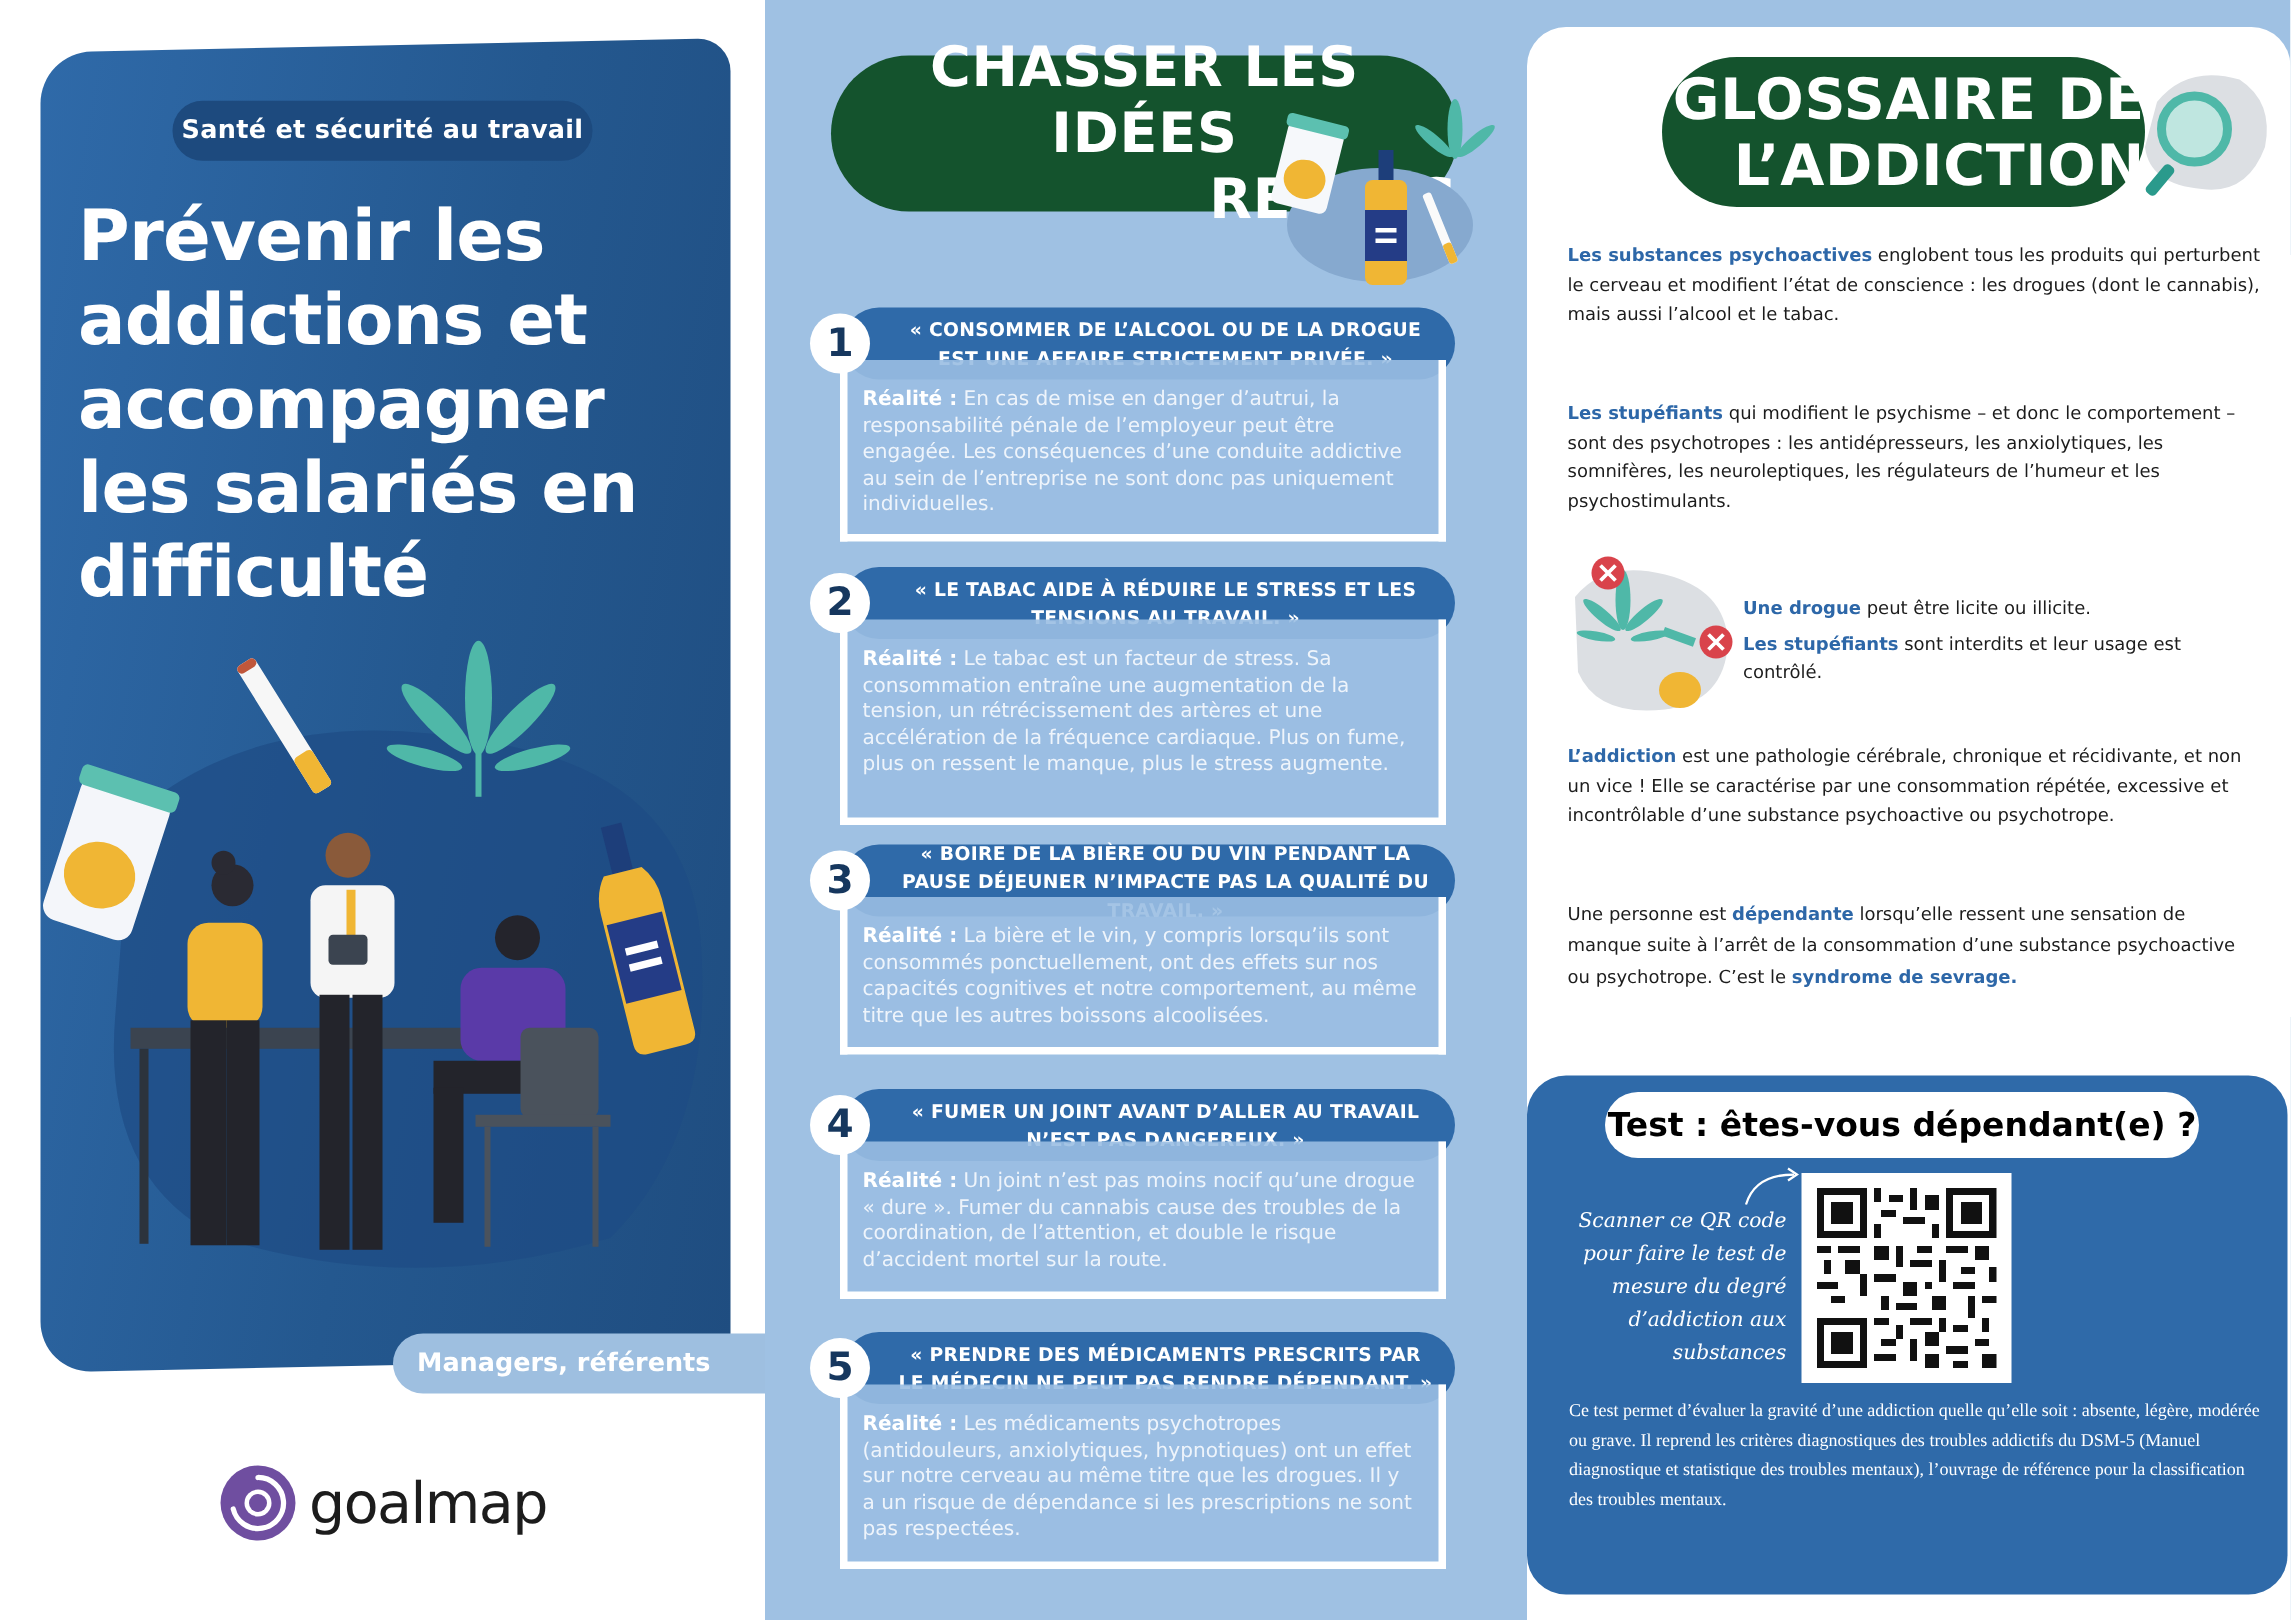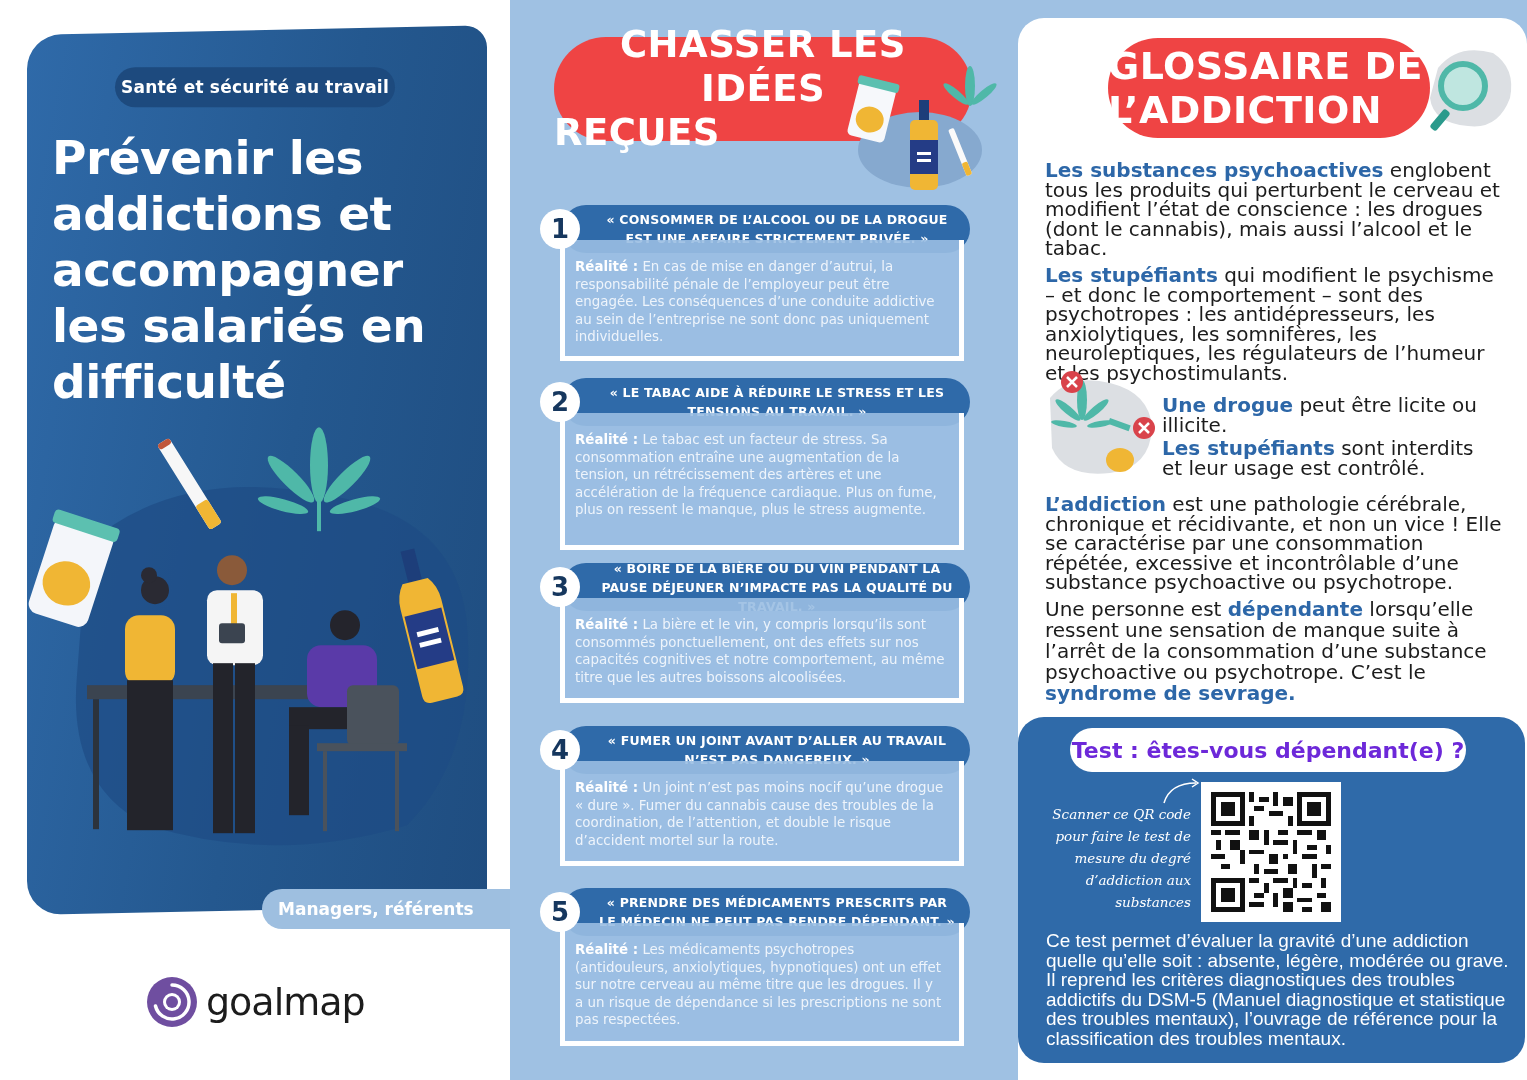--- a/index.html
+++ b/index.html
@@ -35,23 +35,23 @@
       font-family: "DejaVu Sans", sans-serif; font-weight: bold; font-size: 17px;
       display: flex; align-items: center; padding-left: 16px;
     }
     .brand { position: absolute; left: 146px; top: 976px; display: flex; align-items: center; gap: 8px; }
     .brand-logo { width: 52px; height: 52px; }
     .brand-name { font-family: "DejaVu Sans", sans-serif; font-size: 38px; color: #1c1c1c; letter-spacing: -1px; }
 
     
     .col-mid { position: absolute; left: 510px; top: 0; width: 508px; height: 1080px; background: #9fc1e3; }
     .section-pill {
-      position: absolute; background: #ef4444; color: #ffffff;
+      position: absolute; background: #14532d; color: #ffffff;
       font-family: "DejaVu Sans", sans-serif; font-weight: bold; text-align: center;
-      display: flex; flex-direction: column; justify-content: center; align-items: flex-start;
+      display: flex; flex-direction: column; justify-content: center; align-items: flex-end;
       letter-spacing: 0.5px;
     }
     .mid-header { left: 44px; top: 37px; width: 418px; height: 104px; border-radius: 52px; font-size: 37px; line-height: 44px; }
     .mid-header-art { position: absolute; left: 330px; top: 60px; width: 160px; height: 135px; }
 
     .myth { position: absolute; left: 30px; width: 430px; }
     .myth-box {
       position: absolute; left: 20px; right: 6px; top: 35px;
       border: 5px solid #ffffff; border-top: none; background: rgba(154,190,226,0.9);
     }
@@ -78,46 +78,46 @@
     
     .col-right { position: absolute; left: 1018px; top: 0; width: 509px; height: 1080px; background: #9fc1e3; }
     .gloss-card {
       position: absolute; left: 0; top: 18px; width: 509px; height: 1062px;
       background: #ffffff; border-radius: 26px 26px 0 0;
     }
     .gloss-header { left: 90px; top: 20px; width: 322px; height: 100px; border-radius: 50px; font-size: 38px; line-height: 44px; }
     .gloss-art { position: absolute; left: 400px; top: 20px; width: 100px; height: 100px; }
     .gloss-text {
       position: absolute; left: 27px; width: 462px; color: #1c1c1c;
-      font-family: "DejaVu Sans", sans-serif; font-size: 20px; line-height: 19.6px;
+      font-family: "DejaVu Sans", sans-serif; font-size: 12px; line-height: 19.6px;
     }
     .term { color: #2d67a8; font-weight: bold; }
     .drug-art { position: absolute; left: 22px; top: 350px; width: 120px; height: 112px; }
 
     .test-card {
       position: absolute; left: 0; top: 717px; width: 507px; height: 346px;
       background: #2f6aa9; border-radius: 26px;
     }
     .test-pill {
       position: absolute; left: 52px; top: 11px; width: 396px; height: 44px; border-radius: 22px;
-      background: #ffffff; color: #6d28d9; font-family: "DejaVu Sans", sans-serif; font-weight: bold;
+      background: #ffffff; color: #000000; font-family: "DejaVu Sans", sans-serif; font-weight: bold;
       font-size: 22px; display: flex; align-items: center; justify-content: center;
     }
     .scan-note {
       position: absolute; left: 8px; top: 86px; width: 165px; text-align: right;
       color: #ffffff; font-family: "DejaVu Serif", serif; font-style: italic; font-size: 13.5px; line-height: 22px;
     }
     .scan-arrow { position: absolute; left: 142px; top: 60px; width: 45px; height: 30px; }
     .qr {
       position: absolute; left: 183px; top: 65px; width: 140px; height: 140px; background: #ffffff;
       padding: 10px;
     }
     .test-desc {
       position: absolute; left: 28px; top: 214px; width: 465px; color: #ffffff;
-      font-family: Liberation Sans, sans-serif; font-size: 19px; line-height: 19.6px;
+      font-family: Liberation Serif, serif; font-size: 12px; line-height: 19.6px;
     }
   </style>
 </head>
 <body>
 
 <div class="col-left">
   <div class="cover-card">
     <div class="cover-inner">
       <div class="category-pill">Santé et sécurité au travail</div>
       <h1 class="cover-title">Prévenir les addictions et accompagner les salariés en difficulté</h1>

